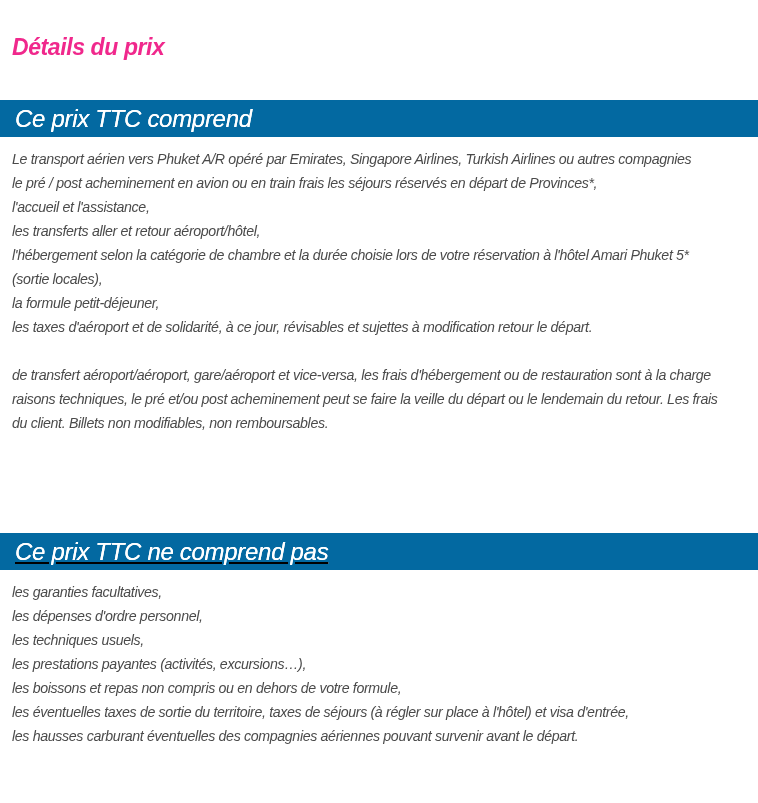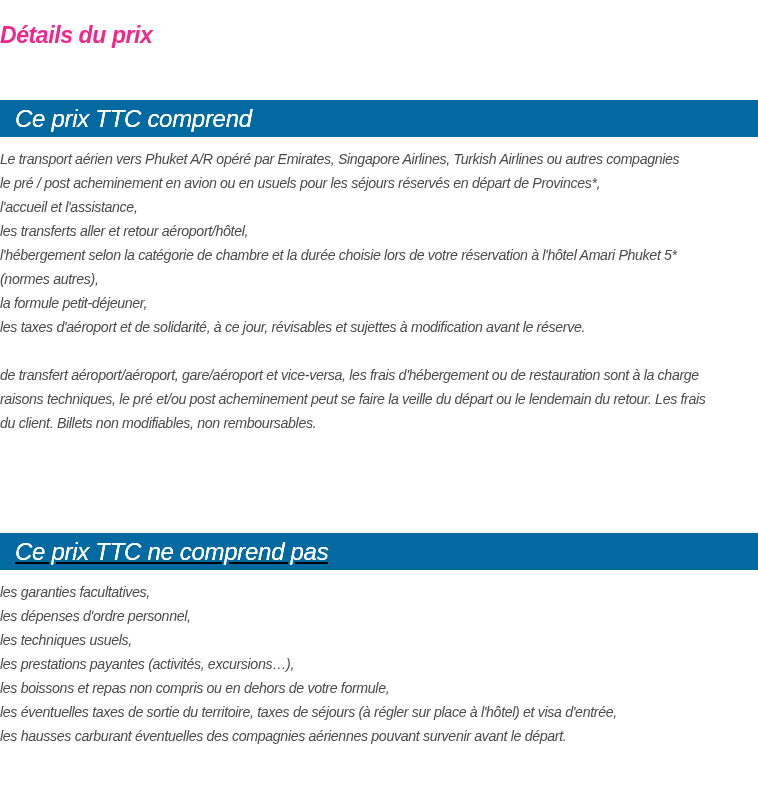--- a/index.html
+++ b/index.html
@@ -11,21 +11,21 @@
       width: 758px;
       height: 803px;
       overflow: hidden;
       font-family: "Liberation Sans", "DejaVu Sans", sans-serif;
       position: relative;
     }
     .page-title {
       position: absolute;
       left: 0;
       top: 20px;
-      margin: 0;
+      margin: 12px;
       font-size: 23px;
       font-style: italic;
       font-weight: bold;
       color: #f0288c;
       letter-spacing: -0.4px;
       line-height: 30px;
     }
     .section-band {
       position: absolute;
       left: 0;
@@ -50,41 +50,42 @@
       width: 758px;
       font-size: 14.2px;
       font-style: italic;
       color: #4a4a4a;
       line-height: 24px;
       letter-spacing: -0.35px;
     }
     .body-block .line {
       display: block;
       white-space: nowrap;
+      padding-left: 12px;
     }
     .spacer { display: block; height: 24px; }
   </style>
 </head>
 <body>
 
 <h1 class="page-title">Détails du prix</h1>
 
 <div class="section-band" style="top:100px;">
   <h2>Ce prix TTC comprend</h2>
 </div>
 
 <div class="body-block" style="top:147px;">
   <span class="line">Le transport aérien vers Phuket A/R opéré par Emirates, Singapore Airlines, Turkish Airlines ou autres compagnies</span>
-  <span class="line">le pré / post acheminement en avion ou en usuels pour les séjours réservés en départ de Provinces*,</span>
+  <span class="line">le pré / post acheminement en avion ou en train frais les séjours réservés en départ de Provinces*,</span>
   <span class="line">l'accueil et l'assistance,</span>
   <span class="line">les transferts aller et retour aéroport/hôtel,</span>
   <span class="line">l'hébergement selon la catégorie de chambre et la durée choisie lors de votre réservation à l'hôtel Amari Phuket 5*</span>
-  <span class="line">(normes autres),</span>
+  <span class="line">(sortie locales),</span>
   <span class="line">la formule petit-déjeuner,</span>
-  <span class="line">les taxes d'aéroport et de solidarité, à ce jour, révisables et sujettes à modification avant le réserve.</span>
+  <span class="line">les taxes d'aéroport et de solidarité, à ce jour, révisables et sujettes à modification retour le départ.</span>
   <span class="spacer"></span>
   <span class="line">de transfert aéroport/aéroport, gare/aéroport et vice-versa, les frais d'hébergement ou de restauration sont à la charge</span>
   <span class="line">raisons techniques, le pré et/ou post acheminement peut se faire la veille du départ ou le lendemain du retour. Les frais</span>
   <span class="line">du client. Billets non modifiables, non remboursables.</span>
 </div>
 
 <div class="section-band" style="top:533px;text-decoration:underline;">
   <h2>Ce prix TTC ne comprend pas</h2>
 </div>
 

